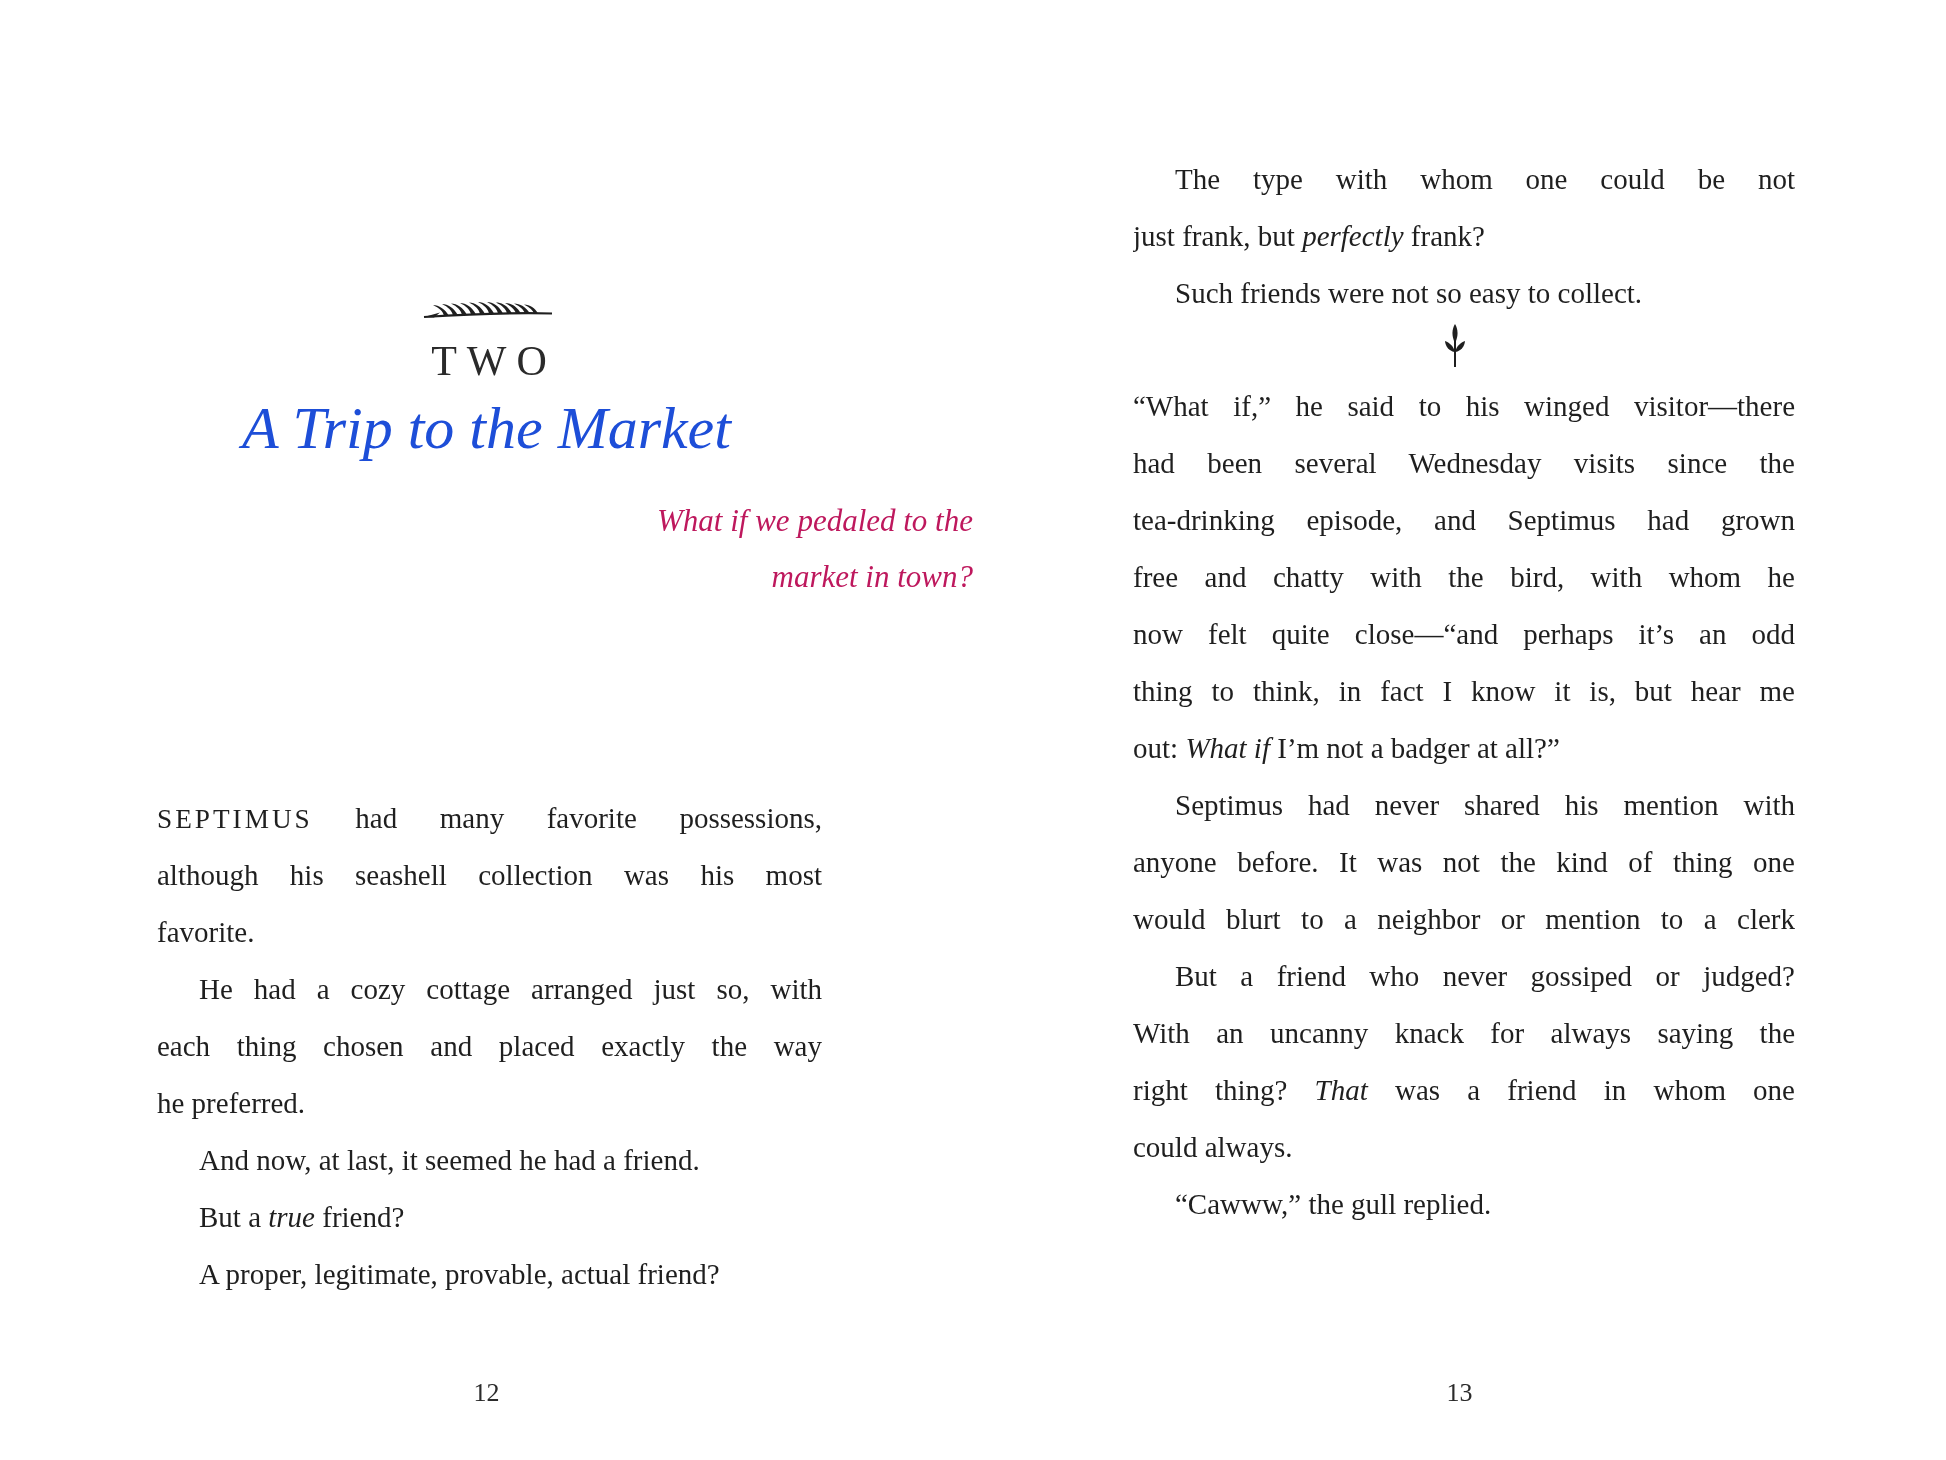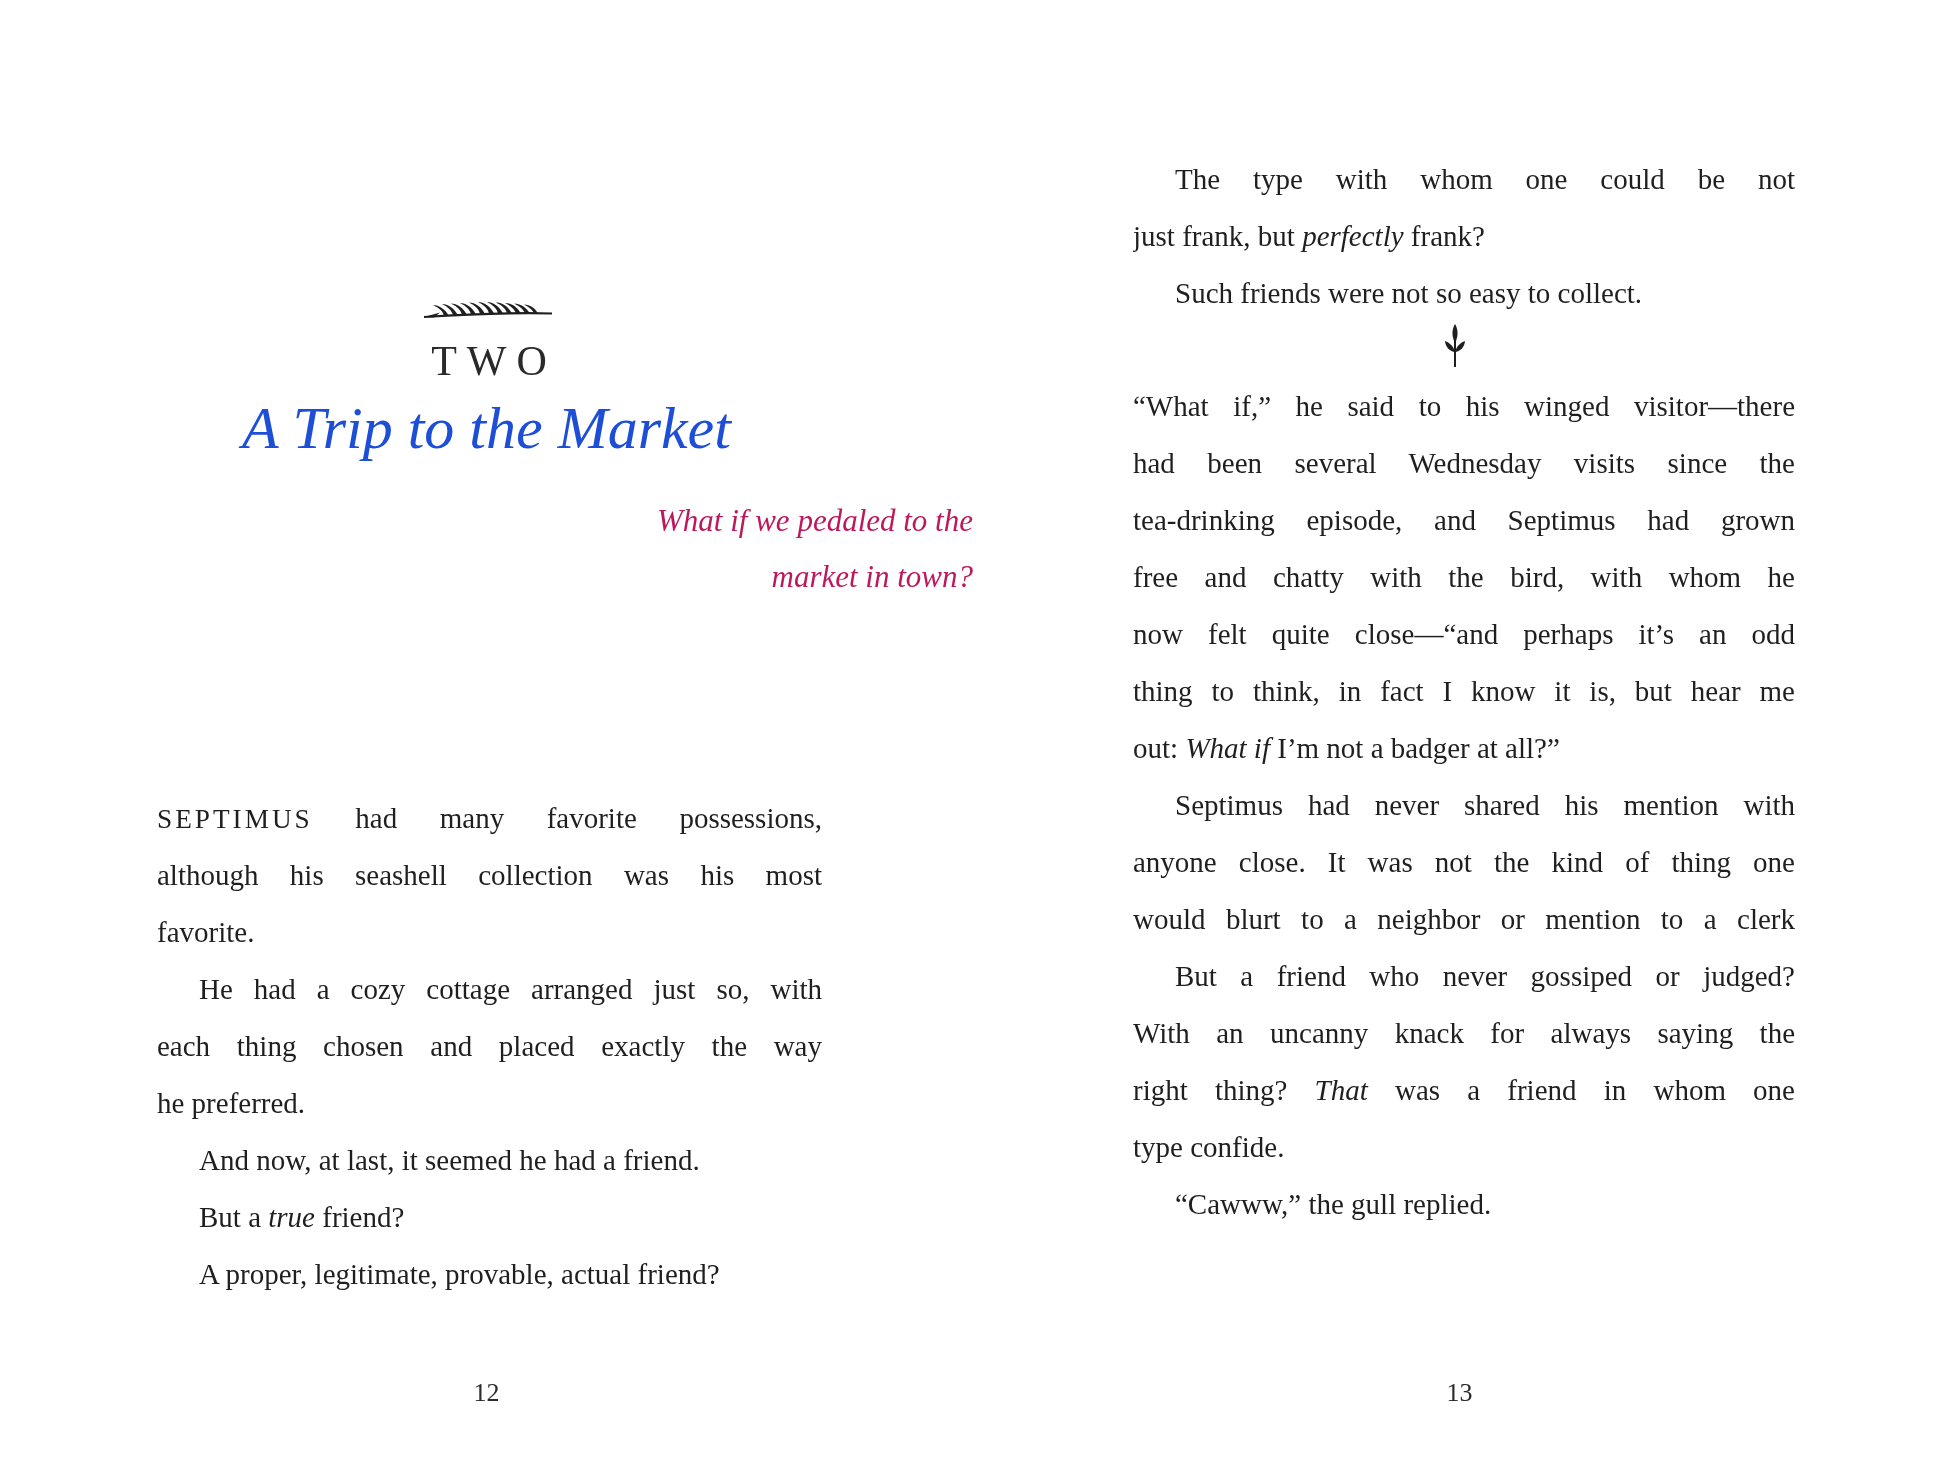--- a/index.html
+++ b/index.html
@@ -127,23 +127,23 @@
 
   <div class="bodyblock" id="right-body-bottom">
       <div class="line j"><span>“What if,” he said to his winged visitor—there</span></div>
       <div class="line j"><span>had been several Wednesday visits since the</span></div>
       <div class="line j"><span>tea-drinking episode, and Septimus had grown</span></div>
       <div class="line j"><span>free and chatty with the bird, with whom he</span></div>
       <div class="line j"><span>now felt quite close—“and perhaps it’s an odd</span></div>
       <div class="line j"><span>thing to think, in fact I know it is, but hear me</span></div>
       <div class="line"><span>out: </span><span class="it">What if</span><span> I’m not a badger at all?”</span></div>
       <div class="line j ind"><span>Septimus had never shared his mention with</span></div>
-      <div class="line j"><span>anyone close. It was not the kind of thing one</span></div>
+      <div class="line j"><span>anyone before. It was not the kind of thing one</span></div>
       <div class="line j"><span>would blurt to a neighbor or mention to a clerk</span></div>
       <div class="line j ind"><span>But a friend who never gossiped or judged?</span></div>
       <div class="line j"><span>With an uncanny knack for always saying the</span></div>
       <div class="line j"><span>right thing? </span><span class="it">That</span><span> was a friend in whom one</span></div>
-      <div class="line"><span>type confide.</span></div>
+      <div class="line"><span>could always.</span></div>
       <div class="line ind"><span>“Cawww,” the gull replied.</span></div>
     </div>
 
   <div class="pagenum">13</div>
 </div>
 
 </body></html>

